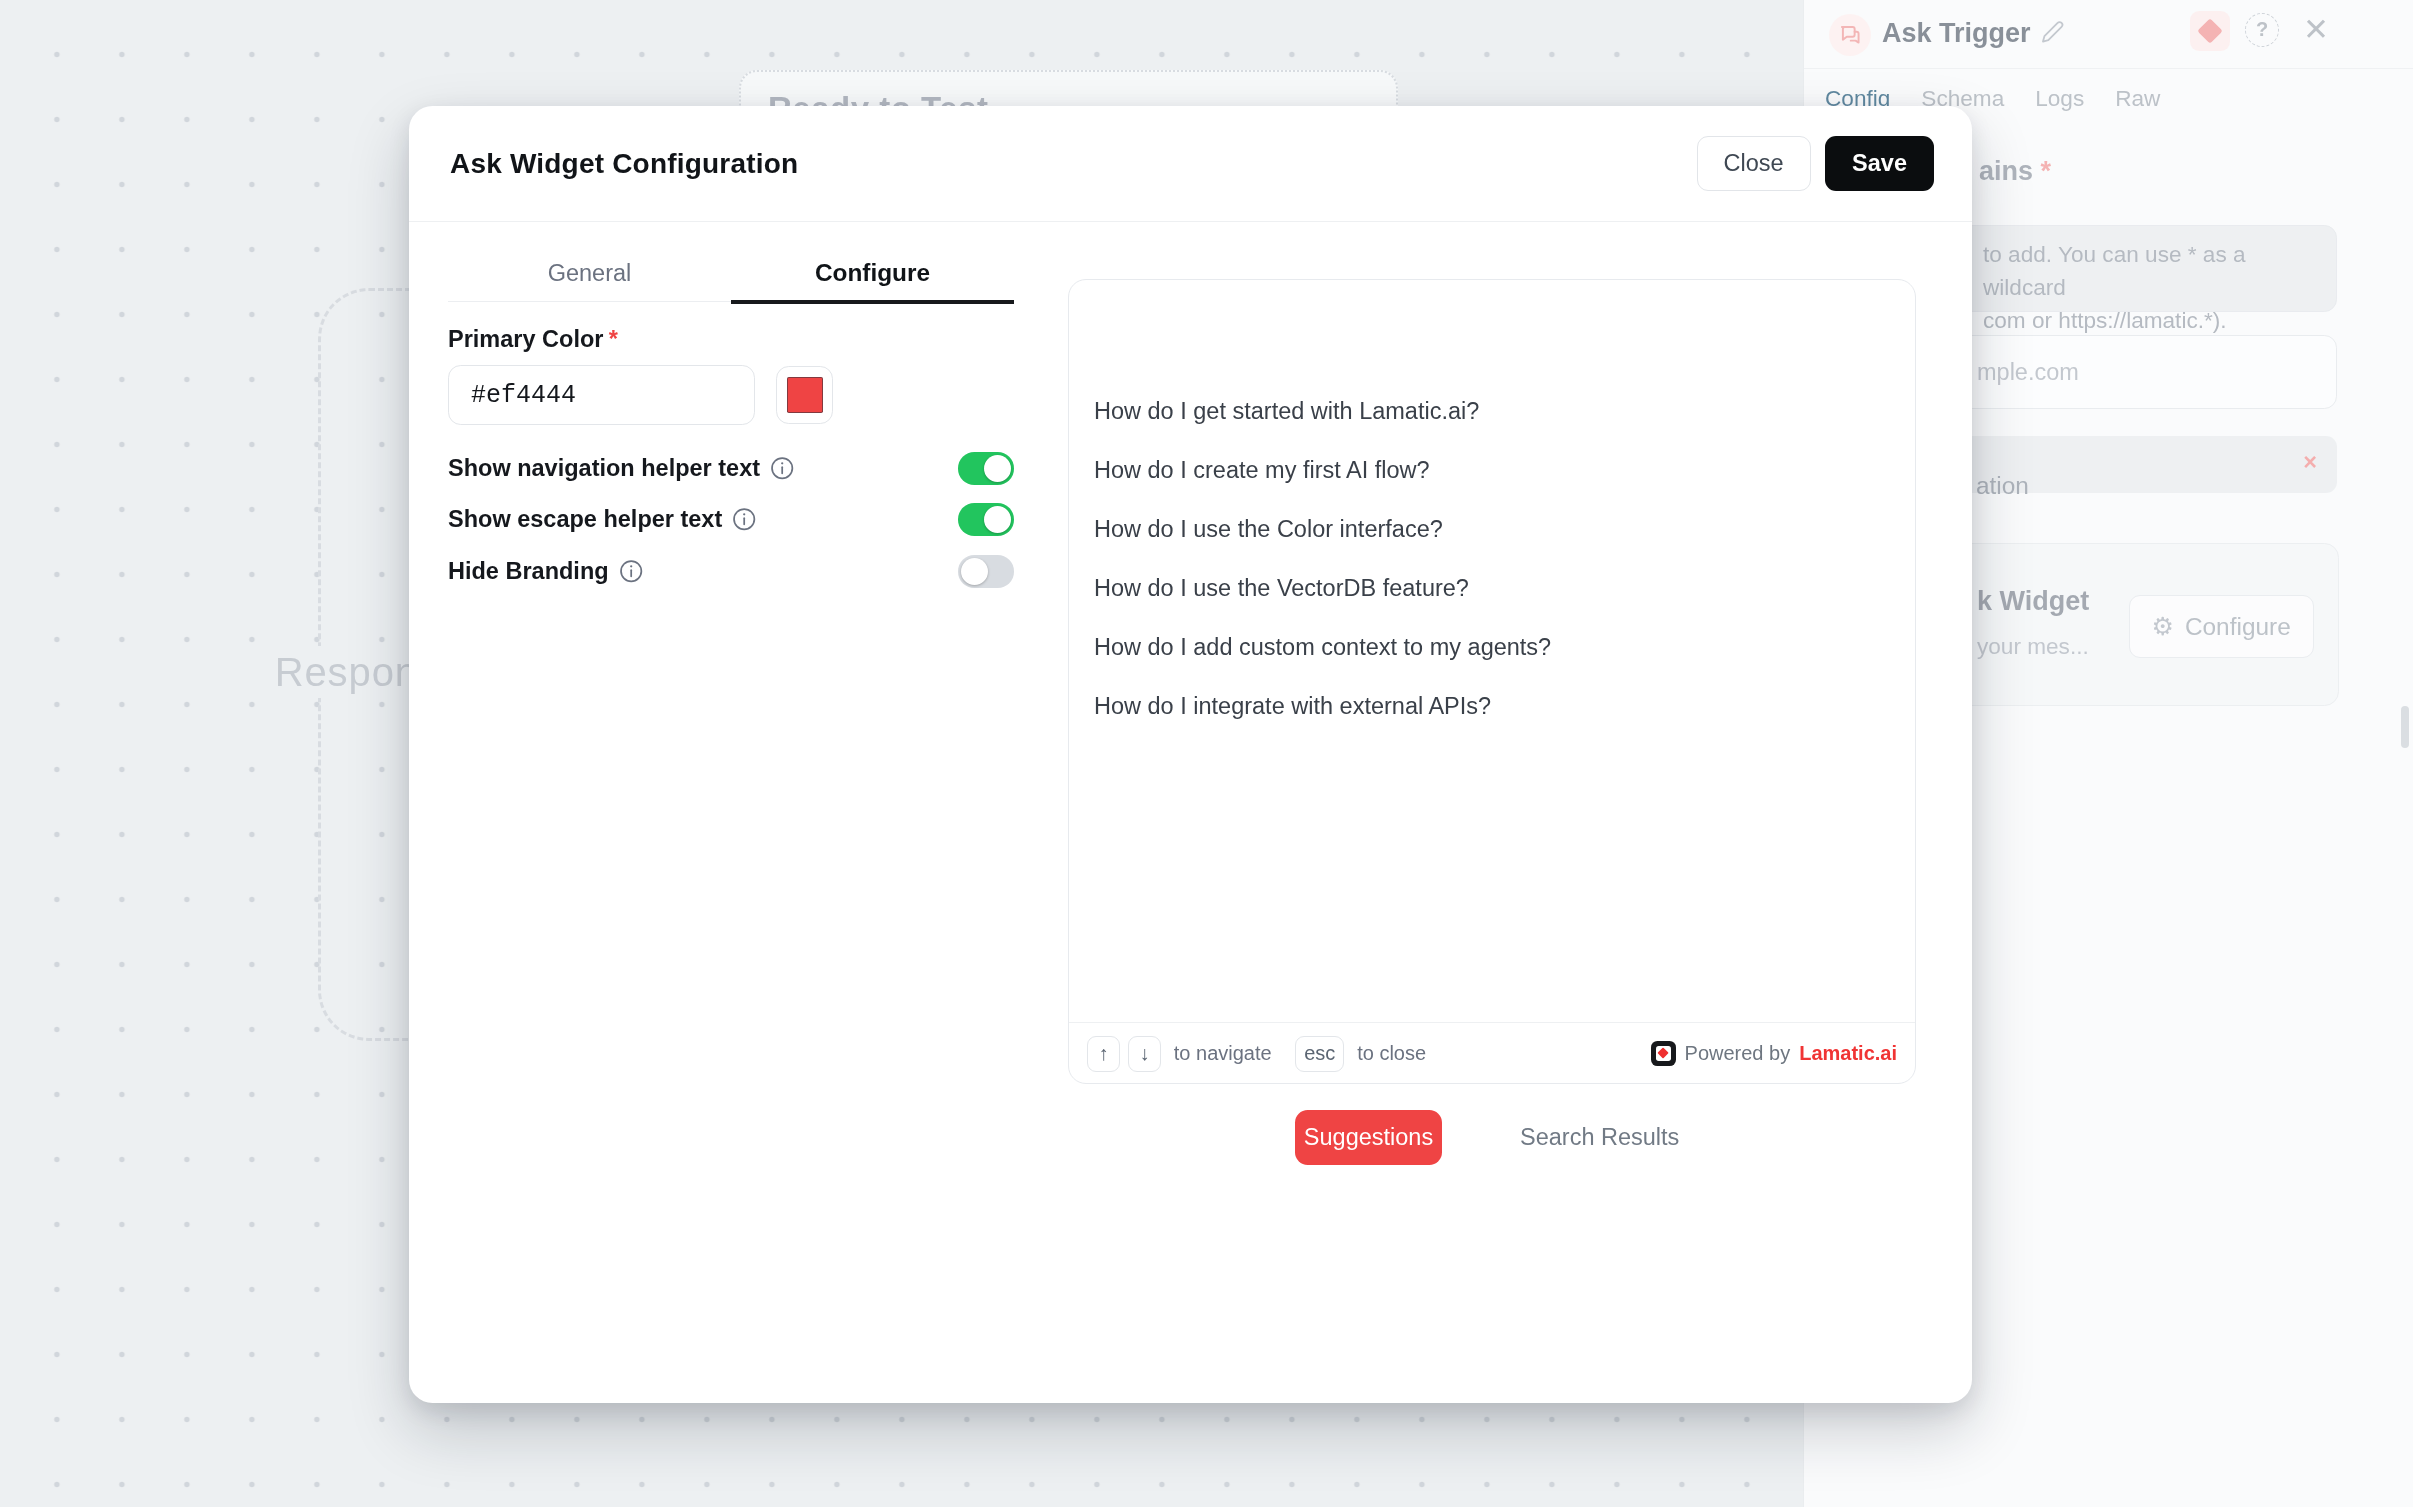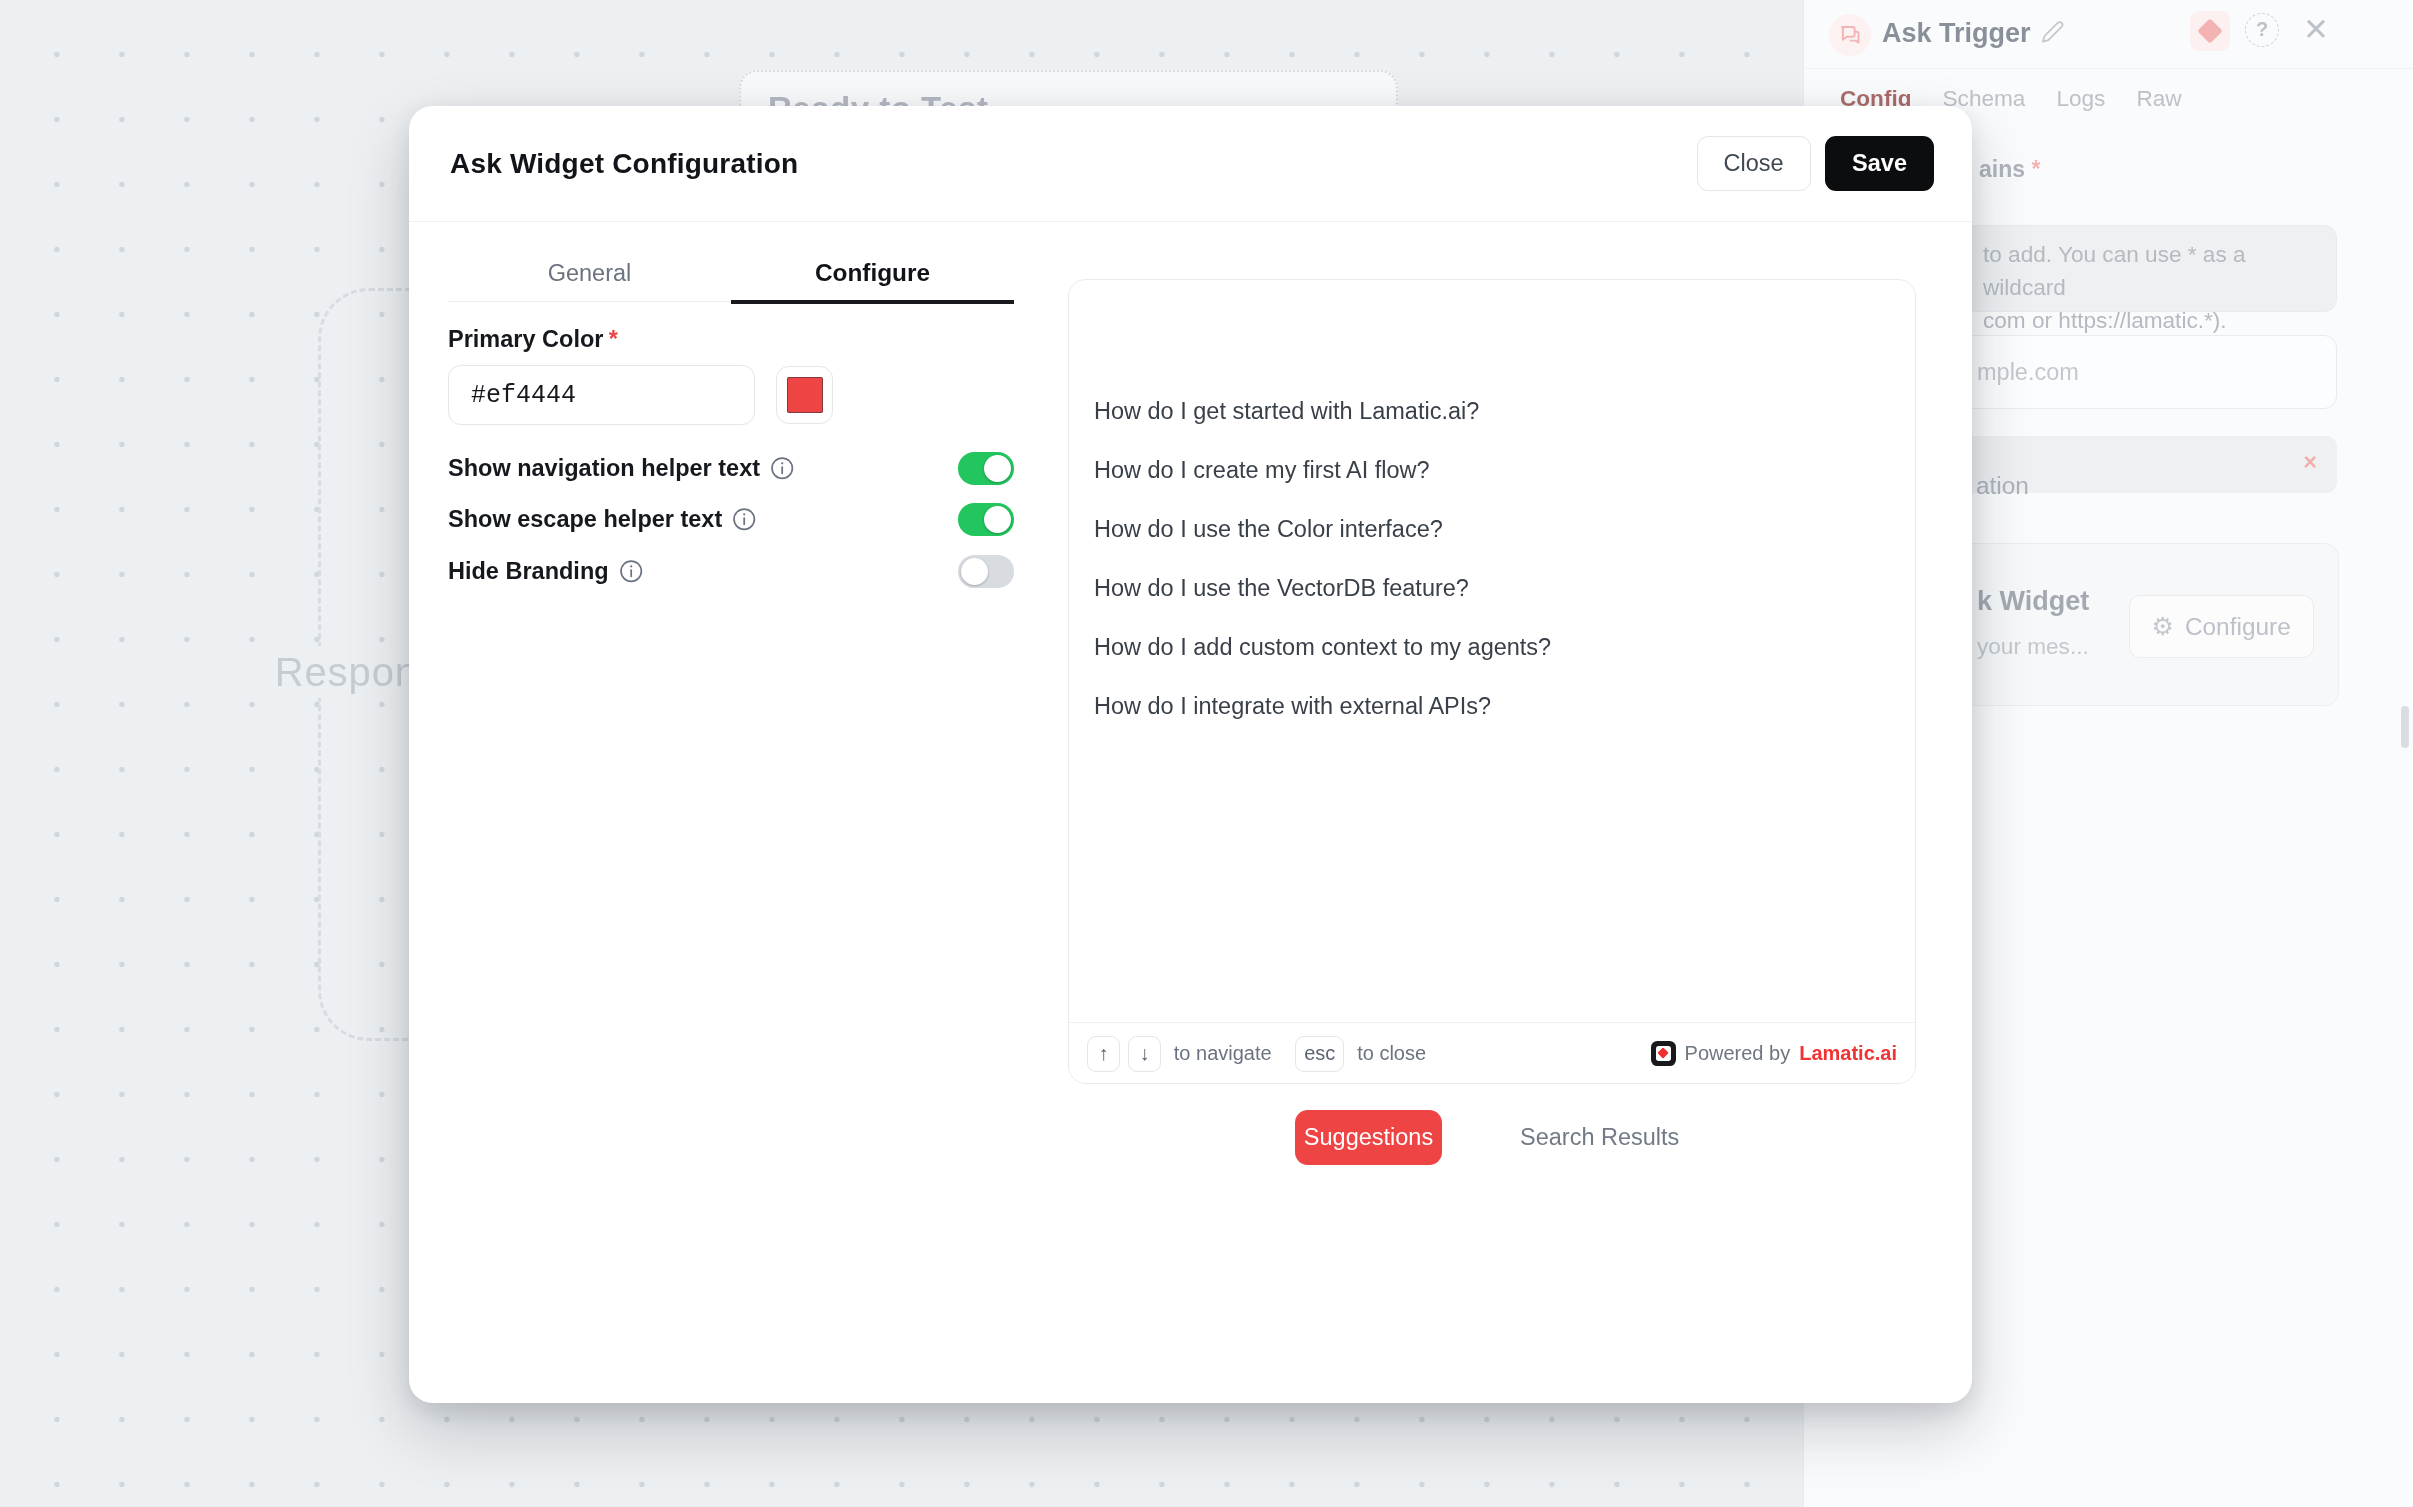--- a/index.html
+++ b/index.html
@@ -54,22 +54,22 @@
   }
   .sp-diamond { width: 18px; height: 18px; background: #ee8a8a; transform: rotate(45deg); border-radius: 2.7px; }
   .sp-help {
     position: absolute; left: 441px; top: 12.7px; width: 34px; height: 34px; border-radius: 50%;
     border: 1.8px dashed #b4bbc4; color: #9aa2ab; font-size: 20px; font-weight: 600;
     display: flex; align-items: center; justify-content: center;
   }
   .sp-close { position: absolute; left: 499px; top: 11px; font-size: 31px; color: #9aa2ab; line-height: 38px; }
   .sp-tabs { position: relative; height: 60px; display: flex; align-items: center; padding-left: 21px; gap: 31px; }
   .sp-tab { font-size: 22.6px; color: #99a1ab; }
-  .sp-tab.active { color: #7f1d1d; font-weight: 700; margin-left: 15px; }
-  .sp-frag-label { position: absolute; left: 175px; top: 156px; font-size: 23px; font-weight: 600; color: #848d99; }
+  .sp-tab.active { color: #0c4a6e; font-weight: 400; }
+  .sp-frag-label { position: absolute; left: 175px; top: 156px; font-size: 27px; font-weight: 600; color: #848d99; }
   .sp-frag-label .req { color: #ee8a8a; }
   .sp-textarea {
     position: absolute; left: 136px; top: 225px; width: 397px; height: 87px;
     background: #e5e9ec; border: 0.9px solid #dde1e6; border-radius: 12.7px;
     padding: 11.8px 12.7px 0 42px; font-size: 22.6px; line-height: 33px; color: #8e96a1;
   }
   .sp-input {
     position: absolute; left: 136px; top: 335px; width: 397px; height: 74px;
     background: #fbfcfd; border: 0.9px solid #dee2e7; border-radius: 12.7px;
     padding-left: 36px; display: flex; align-items: center; font-size: 23.5px; color: #a4abb5;

